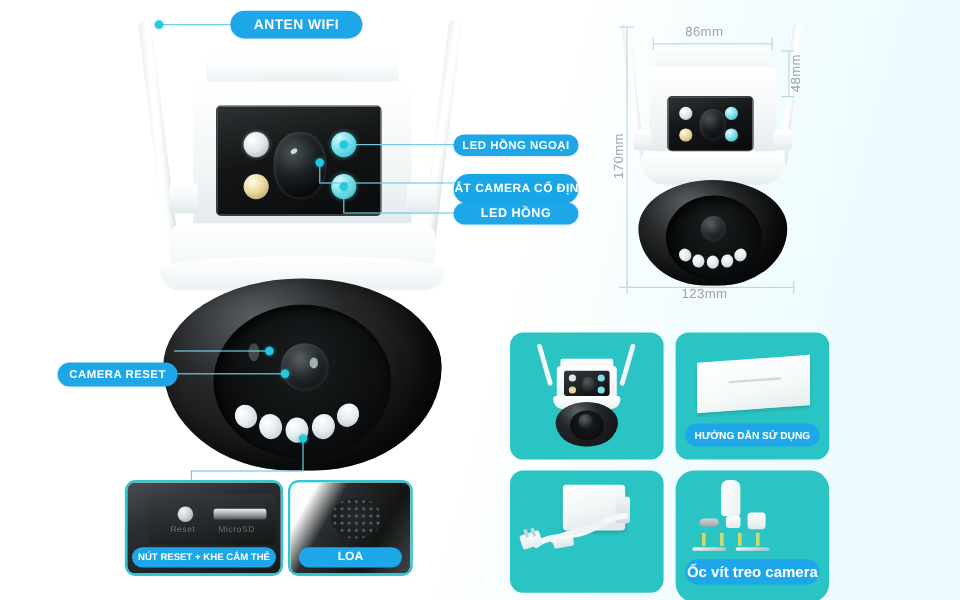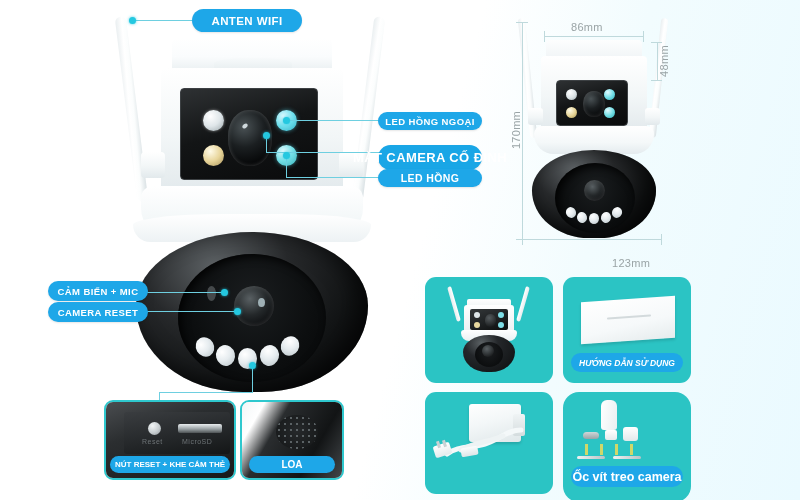--- a/index.html
+++ b/index.html
@@ -193,30 +193,29 @@
   <div class="lead h" style="left:133px; top:20px; width:67px;"></div>
   <div class="pill" style="left:192px; top:9px; width:110px; height:23px; font-size:11.5px;">ANTEN WIFI</div>
 
   <div class="dot" style="left:283px; top:117px;"></div>
   <div class="lead h" style="left:287px; top:120px; width:96px;"></div>
   <div class="pill" style="left:378px; top:112px; width:104px; height:18px; font-size:9.5px;">LED HỒNG NGOẠI</div>
 
   <div class="dot" style="left:263px; top:132px;"></div>
   <div class="lead h" style="left:267px; top:152px; width:115px;"></div>
   <div class="lead v" style="left:266px; top:136px; height:17px;"></div>
-  <div class="pill sm" style="left:378px; top:145px; width:104px; height:25px; font-size:13px;">MẮT CAMERA CỐ ĐỊNH</div>
+  <div class="pill sm" style="left:378px; top:145px; width:104px; height:25px; font-size:10px;">MẮT CAMERA CỐ ĐỊNH</div>
 
   <div class="dot" style="left:283px; top:152px;"></div>
   <div class="lead h" style="left:287px; top:177px; width:95px;"></div>
   <div class="lead v" style="left:286px; top:156px; height:22px;"></div>
   <div class="pill" style="left:378px; top:169px; width:104px; height:18px; font-size:10.5px;">LED HỒNG</div>
 
   <div class="dot" style="left:221px; top:289px;"></div>
   <div class="lead h" style="left:145px; top:292px; width:78px;"></div>
-  <div class="pill" style="left:48px; top:281px; width:100px; height:20px; font-size:9.5px;">CẢM BIẾN + MIC</div>
 
   <div class="dot" style="left:234px; top:308px;"></div>
   <div class="lead h" style="left:145px; top:311px; width:92px;"></div>
   <div class="pill" style="left:48px; top:302px; width:100px; height:20px; font-size:9.5px;">CAMERA RESET</div>
 
   <div class="dot" style="left:249px; top:362px;"></div>
   <div class="lead v" style="left:252px; top:366px; height:26px;"></div>
   <div class="lead h" style="left:159px; top:392px; width:94px;"></div>
   <div class="lead v" style="left:159px; top:392px; height:15px;"></div>
 
@@ -262,21 +261,21 @@
   <div class="dimtext vert" style="left:648px; top:55px;">48mm</div>
 
   <div class="dimline v" style="left:522px; top:22px; height:218px;"></div>
   <div class="dimcap" style="left:516px; top:22px; width:12px; height:1px;"></div>
   <div class="dimcap" style="left:516px; top:239px; width:12px; height:1px;"></div>
   <div class="dimtext vert" style="left:497px; top:124px;">170mm</div>
 
   <div class="dimline h" style="left:522px; top:239px; width:140px;"></div>
   <div class="dimcap" style="left:522px; top:234px; width:1px; height:11px;"></div>
   <div class="dimcap" style="left:661px; top:234px; width:1px; height:11px;"></div>
-  <div class="dimtext" style="left:568px; top:257px;margin-left:44px;">123mm</div>
+  <div class="dimtext" style="left:568px; top:239px;">123mm</div>
 
   <div class="panelcard" style="left:104px; top:400px; width:132px; height:80px;">
     <div class="panelphoto" style="background:linear-gradient(160deg,#4a4d50 0%,#2b2e30 35%,#17191a 100%);">
       <div style="position:absolute; left:18px; top:10px; right:4px; height:42px;
                   background:linear-gradient(170deg,#3a3d40 0%,#232628 60%,#141617 100%);
                   border-radius:3px;"></div>
       <div style="position:absolute; left:42px; top:20px; width:13px; height:13px; border-radius:50%;
                   background:radial-gradient(circle at 35% 30%,#f2f5f6 0%,#c6cccf 55%,#8b9295 100%);"></div>
       <div style="position:absolute; left:72px; top:22px; width:44px; height:9px; border-radius:2px;
                   background:linear-gradient(180deg,#e9edef 0%,#9aa2a5 55%,#4d5254 100%);"></div>
@@ -319,21 +318,21 @@
       <div style="position:absolute; left:38px; top:58px; width:52px; height:37px;
                   border-radius:50% 50% 46% 46% / 46% 46% 54% 54%;
                   background:radial-gradient(ellipse at 35% 22%,#5b6164 0%,#24272a 35%,#0b0d0e 100%);"></div>
       <div style="position:absolute; left:50px; top:65px; width:28px; height:25px; border-radius:50%;
                   background:radial-gradient(ellipse at 50% 35%,#1b1e20,#060708);"></div>
       <div style="position:absolute; left:57px; top:68px; width:12px; height:12px; border-radius:50%;
                   background:radial-gradient(circle at 40% 32%,#5a6164,#08090a);"></div>
     </div>
   </div>
 
-  <div class="acc" style="left:563px; top:277px; width:128px; height:106px;font-style:italic;">
+  <div class="acc" style="left:563px; top:277px; width:128px; height:106px;">
     <div style="position:absolute; left:18px; top:22px; width:94px; height:42px;
                 background:linear-gradient(170deg,#ffffff 0%,#f6f9fa 60%,#e6eced 100%);
                 transform:skewY(-4deg); box-shadow:0 2px 3px rgba(0,0,0,.14);">
       <div style="position:absolute; left:26px; top:17px; width:44px; height:2px;
                   background:#d3dadc; border-radius:1px;"></div>
     </div>
     <div class="accpill" style="top:76px; width:112px; height:19px; font-size:8.5px;">HƯỚNG DẪN SỬ DỤNG</div>
   </div>
 
   <div class="acc" style="left:425px; top:392px; width:128px; height:102px;">

